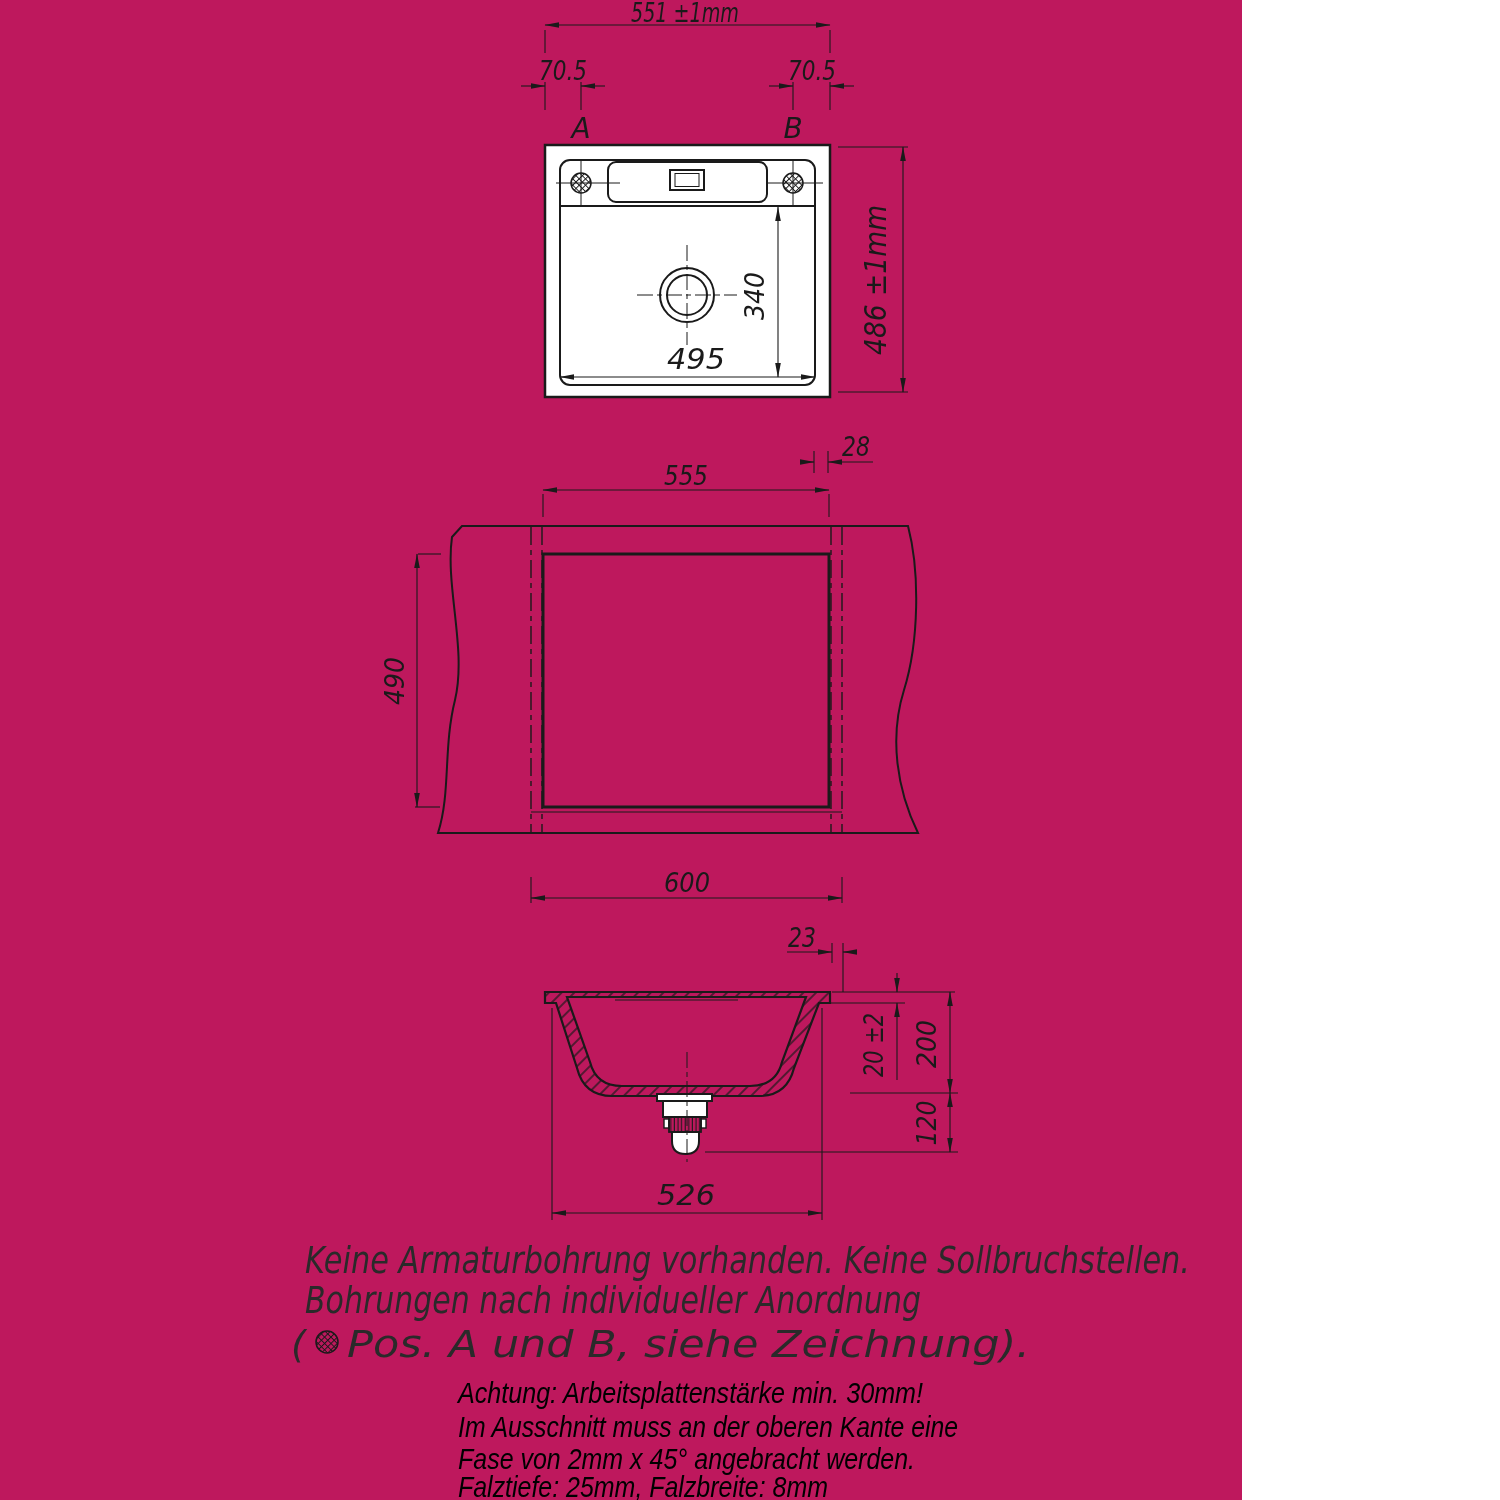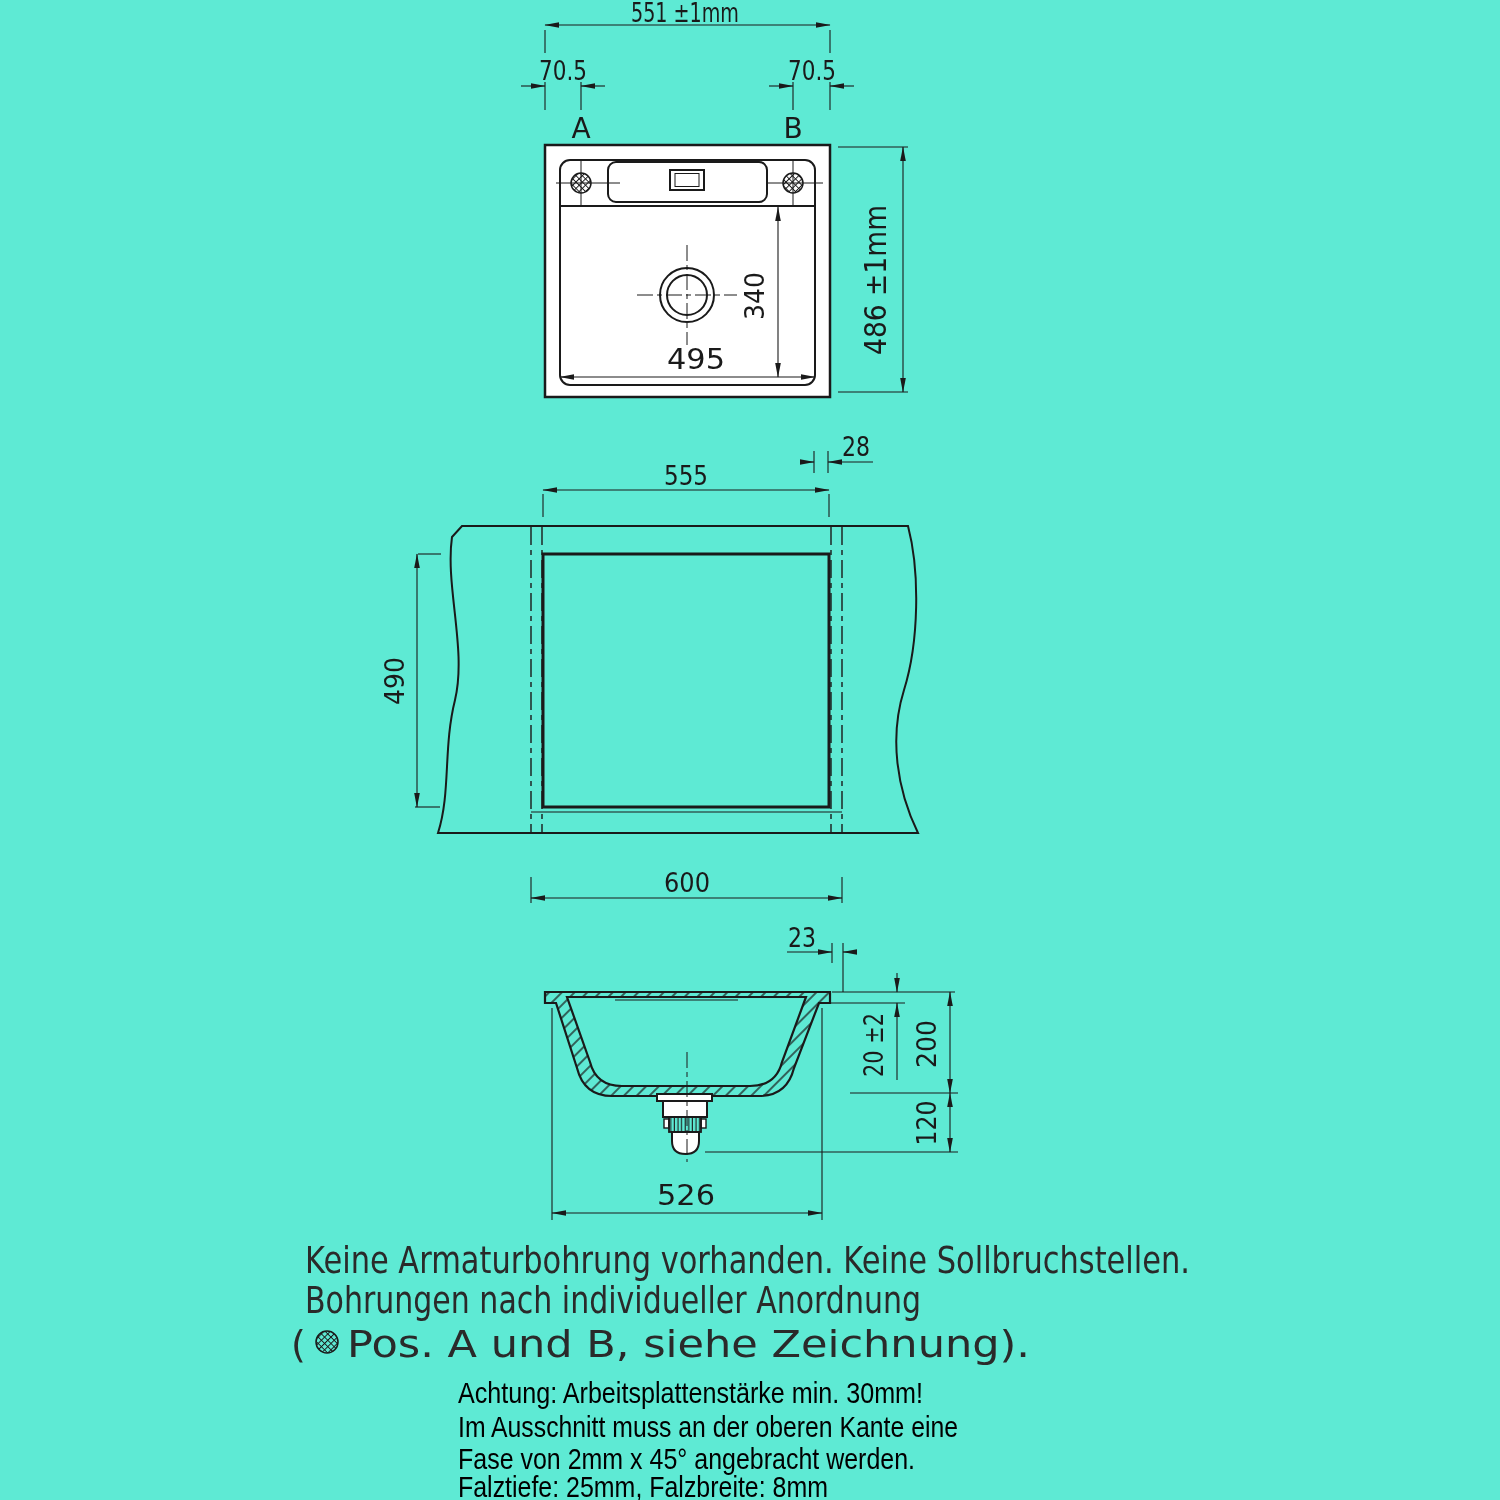--- a/index.html
+++ b/index.html
@@ -1,16 +1,16 @@
 <!DOCTYPE html>
 <html><head>
 <meta charset="utf-8">
 <style>
   html,body{margin:0;padding:0;background:#ffffff;}
-  .stage{position:relative;width:1500px;height:1500px;background:#5eead4;overflow:hidden;}
+  .stage{position:relative;width:1242px;height:1500px;background:#be185d;overflow:hidden;font-style:italic;}
   svg{display:block;}
   .ln{stroke:#1a1a1a;stroke-width:2;fill:none;}
   .ln-thick{stroke:#1a1a1a;stroke-width:3;fill:none;}
   .ln-outline{stroke:#1a1a1a;stroke-width:2.5;fill:#ffffff;}
   .ln-thin{stroke:#1a1a1a;stroke-width:1;fill:none;}
   .ln-dim{stroke:#1a1a1a;stroke-width:1.1;fill:none;}
   .ln-dash{stroke:#1a1a1a;stroke-width:1.4;fill:none;stroke-dasharray:18 5 5 5;}
   .ln-center{stroke:#1a1a1a;stroke-width:1;fill:none;stroke-dasharray:16 4 5 4;}
   .dimtxt{font-family:"DejaVu Sans",sans-serif;font-size:26px;fill:#1a1a1a;}
   .dimtxt-lg{font-family:"DejaVu Sans",sans-serif;font-size:28px;fill:#1a1a1a;}

